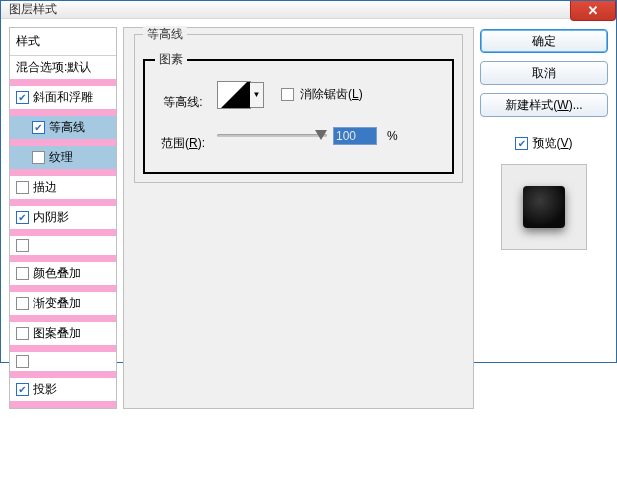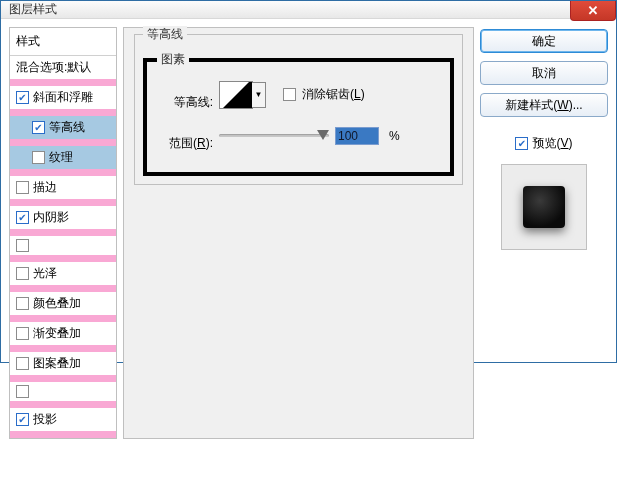--- a/index.html
+++ b/index.html
@@ -95,36 +95,36 @@
     background: #f0f0f0;
   }
   fieldset.outer {
     position: absolute;
     left: 8px; right: 8px; top: -2px;
     border: 1px solid #bfbfbf;
     padding: 8px 8px 8px 8px;
     background: #f0f0f0;
   }
   fieldset.inner {
-    border: 4px solid #000000;
+    border: 2px solid #000000;
     margin: 0;
     padding: 10px 10px 12px 10px;
   }
   legend {
     padding: 0 4px;
     color: #333;
     background: #f0f0f0;
   }
   .field-row {
     display: flex;
     align-items: center;
     gap: 6px;
     margin-bottom: 8px;
   }
-  .field-row .label { width: 56px; text-align: right; white-space: nowrap; margin-top: 16px; }
+  .field-row .label { width: 56px; text-align: center; white-space: nowrap; margin-top: 16px; }
   .contour-swatch {
     width: 34px; height: 28px;
     border: 1px solid #888;
     background: linear-gradient(135deg, #fff 0 49%, #000 51% 100%);
     position: relative;
   }
   .contour-swatch .dd {
     position: absolute;
     right: -14px; top: 0; bottom: 0;
     width: 14px;
@@ -160,21 +160,21 @@
   .num-input {
     width: 44px;
     height: 18px;
     border: 1px solid #7a9ccf;
     background: #fff;
     font-size: 12px;
     padding: 0 2px;
   }
   .num-input.selected {
     background: #3a79c3;
-    color: #0f172a;
+    color: #e5e5e5;
   }
   .pct { margin-left: 4px; }
   
   .right-col {
     width: 128px;
     display: flex;
     flex-direction: column;
     align-items: stretch;
     gap: 8px;
     padding-top: 2px;
@@ -248,24 +248,20 @@
           <div class="list-row">
             <span class="checkbox"></span>
             <span class="row-label">描边</span>
           </div>
           <div class="list-row">
             <span class="checkbox checked"></span>
             <span class="row-label">内阴影</span>
           </div>
           <div class="list-row">
             <span class="checkbox"></span>
-          </div>
-          <div class="list-row">
-            <span class="checkbox"></span>
-            <span class="row-label">光泽</span>
           </div>
           <div class="list-row">
             <span class="checkbox"></span>
             <span class="row-label">颜色叠加</span>
           </div>
           <div class="list-row">
             <span class="checkbox"></span>
             <span class="row-label">渐变叠加</span>
           </div>
           <div class="list-row">

